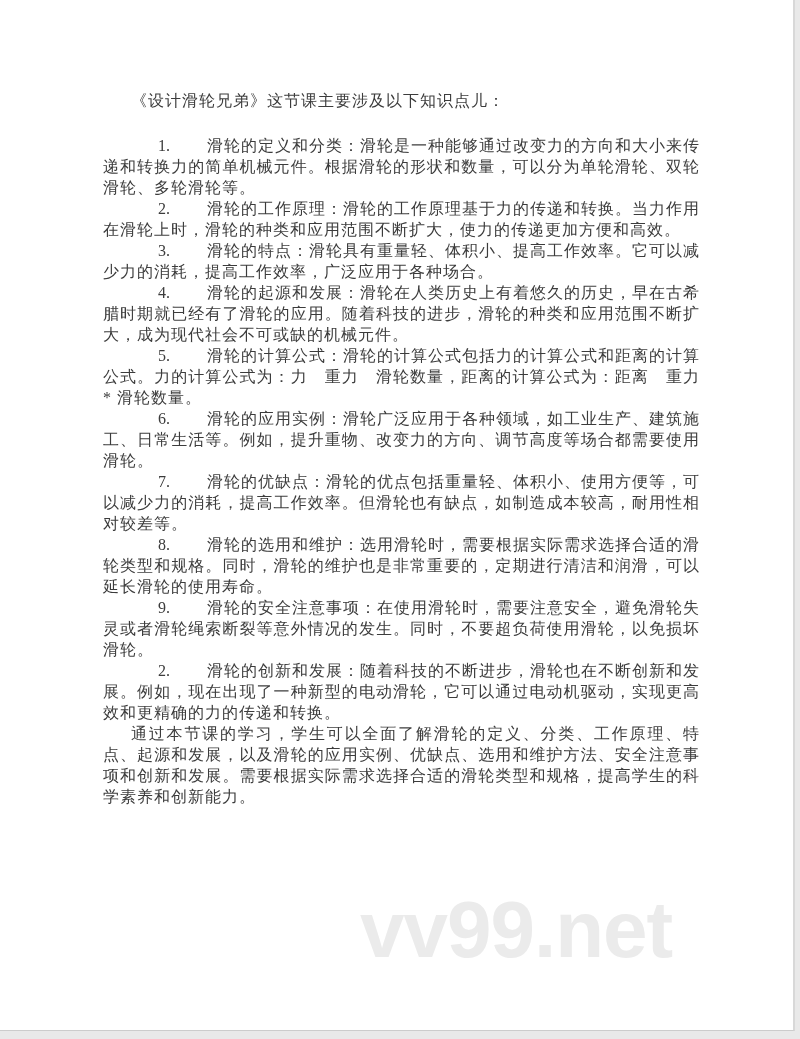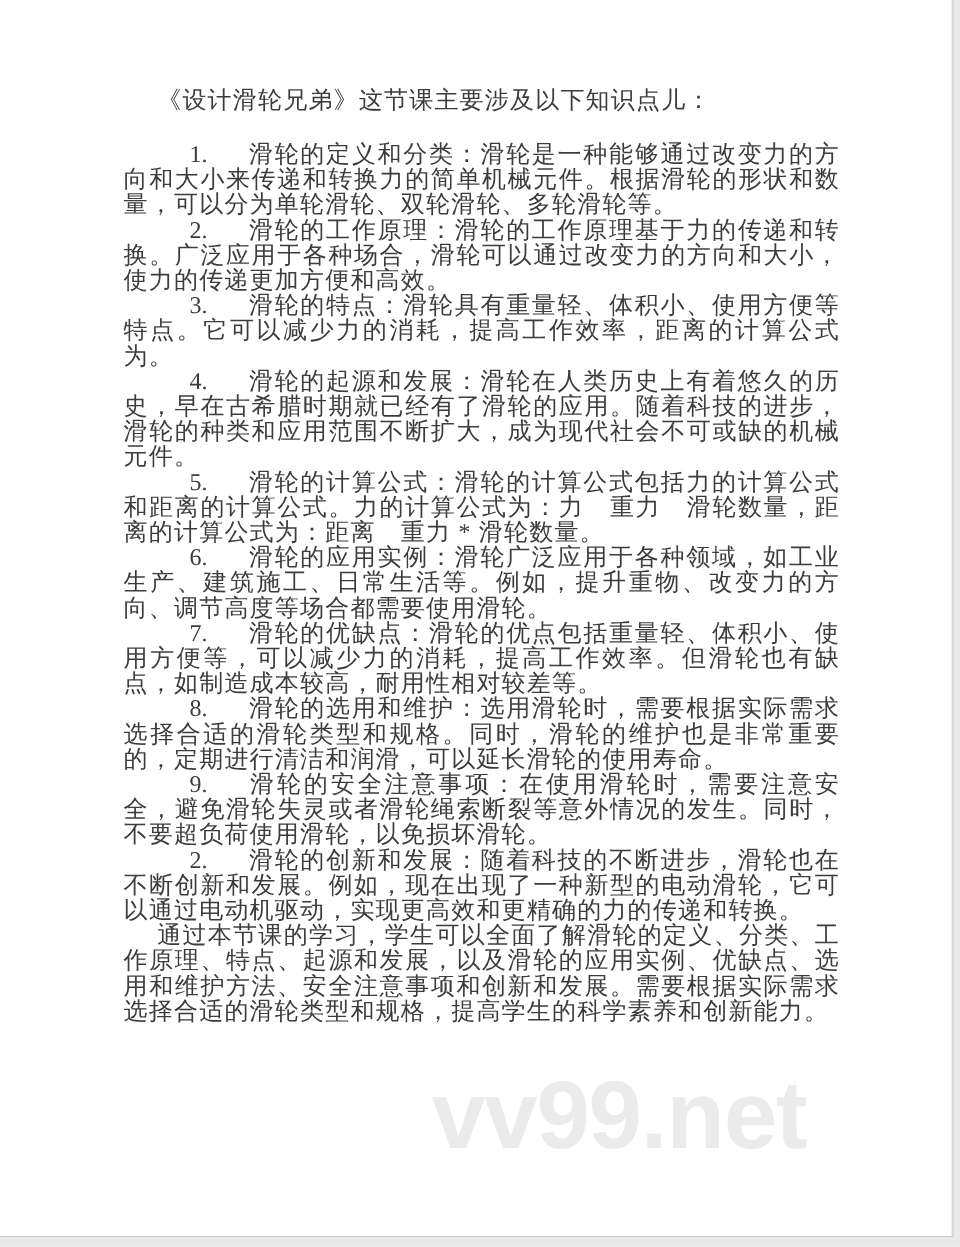--- a/index.html
+++ b/index.html
@@ -34,24 +34,24 @@
     font-family: "Liberation Sans", "DejaVu Sans", sans-serif;
     font-weight: bold;
     font-size: 80px;
     letter-spacing: -1px;
     color: #ebebeb;
     user-select: none;
   }
   .content {
     position: absolute;
     left: 103px;
-    top: 74px;
+    top: 90px;
     width: 597px;
     z-index: 1;
-    font-size: 20px;
+    font-size: 16px;
     line-height: 21px;
     letter-spacing: 1px;
     color: #3c3c3c;
     text-align: justify;
   }
   .content p { margin: 0; }
   .para.intro   { margin-bottom: 24px; text-indent: 28px; }
   .item         { margin-bottom: 12px; text-indent: 55px; }
   .item .num    { display: inline-block; width: 49px; text-indent: 0; letter-spacing: 0; }
   .para.closing { margin-bottom: 12px; text-indent: 28px; }
@@ -60,22 +60,22 @@
 </head>
 <body>
 
 <div class="viewport">
   <div class="page">
     <div class="watermark">vv99.net</div>
     <div class="content">
       <p class="para intro">《设计滑轮兄弟》这节课主要涉及以下知识点儿：</p>
       <div id="items">
           <p class="item"><span class="num">1.</span><span>滑轮的定义和分类：滑轮是一种能够通过改变力的方向和大小来传递和转换力的简单机械元件。根据滑轮的形状和数量，可以分为单轮滑轮、双轮滑轮、多轮滑轮等。</span></p>
-          <p class="item"><span class="num">2.</span><span>滑轮的工作原理：滑轮的工作原理基于力的传递和转换。广泛应用于各种场合，滑轮可以通过改变力的方向和大小，使力的传递更加方便和高效。</span></p>
-          <p class="item"><span class="num">3.</span><span>滑轮的特点：滑轮具有重量轻、体积小、使用方便等特点。它可以减少力的消耗，提高工作效率，距离的计算公式为。</span></p>
+          <p class="item"><span class="num">2.</span><span>滑轮的工作原理：滑轮的工作原理基于力的传递和转换。当力作用在滑轮上时，滑轮的种类和应用范围不断扩大，使力的传递更加方便和高效。</span></p>
+          <p class="item"><span class="num">3.</span><span>滑轮的特点：滑轮具有重量轻、体积小、提高工作效率。它可以减少力的消耗，提高工作效率，广泛应用于各种场合。</span></p>
           <p class="item"><span class="num">4.</span><span>滑轮的起源和发展：滑轮在人类历史上有着悠久的历史，早在古希腊时期就已经有了滑轮的应用。随着科技的进步，滑轮的种类和应用范围不断扩大，成为现代社会不可或缺的机械元件。</span></p>
           <p class="item"><span class="num">5.</span><span>滑轮的计算公式：滑轮的计算公式包括力的计算公式和距离的计算公式。力的计算公式为：力　重力　滑轮数量，距离的计算公式为：距离　重力 * 滑轮数量。</span></p>
           <p class="item"><span class="num">6.</span><span>滑轮的应用实例：滑轮广泛应用于各种领域，如工业生产、建筑施工、日常生活等。例如，提升重物、改变力的方向、调节高度等场合都需要使用滑轮。</span></p>
           <p class="item"><span class="num">7.</span><span>滑轮的优缺点：滑轮的优点包括重量轻、体积小、使用方便等，可以减少力的消耗，提高工作效率。但滑轮也有缺点，如制造成本较高，耐用性相对较差等。</span></p>
           <p class="item"><span class="num">8.</span><span>滑轮的选用和维护：选用滑轮时，需要根据实际需求选择合适的滑轮类型和规格。同时，滑轮的维护也是非常重要的，定期进行清洁和润滑，可以延长滑轮的使用寿命。</span></p>
           <p class="item"><span class="num">9.</span><span>滑轮的安全注意事项：在使用滑轮时，需要注意安全，避免滑轮失灵或者滑轮绳索断裂等意外情况的发生。同时，不要超负荷使用滑轮，以免损坏滑轮。</span></p>
           <p class="item"><span class="num">2.</span><span>滑轮的创新和发展：随着科技的不断进步，滑轮也在不断创新和发展。例如，现在出现了一种新型的电动滑轮，它可以通过电动机驱动，实现更高效和更精确的力的传递和转换。</span></p>
         </div>
       <p class="para closing">通过本节课的学习，学生可以全面了解滑轮的定义、分类、工作原理、特点、起源和发展，以及滑轮的应用实例、优缺点、选用和维护方法、安全注意事项和创新和发展。需要根据实际需求选择合适的滑轮类型和规格，提高学生的科学素养和创新能力。</p>
     </div>

